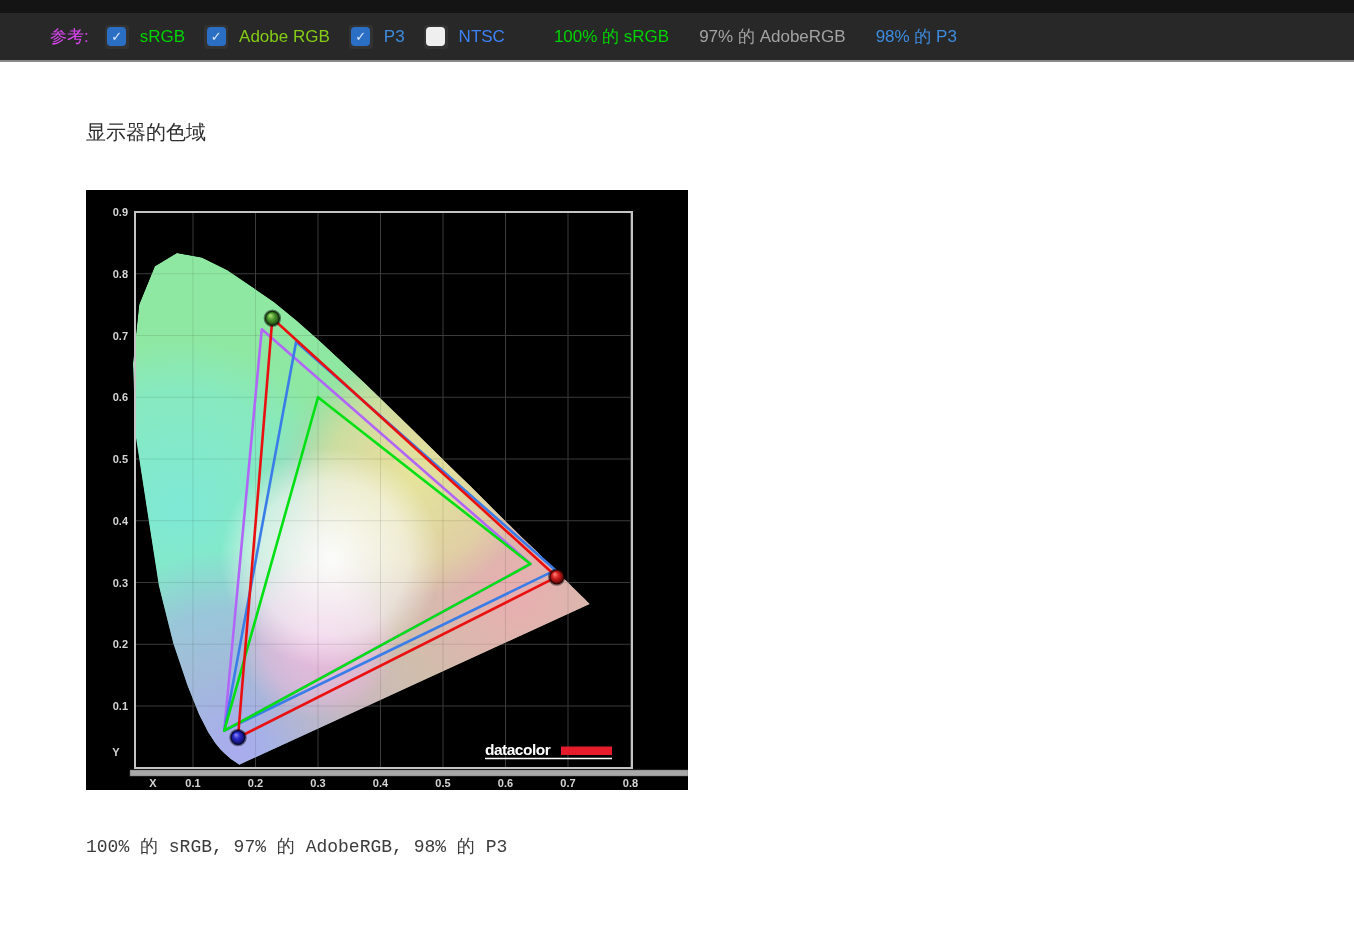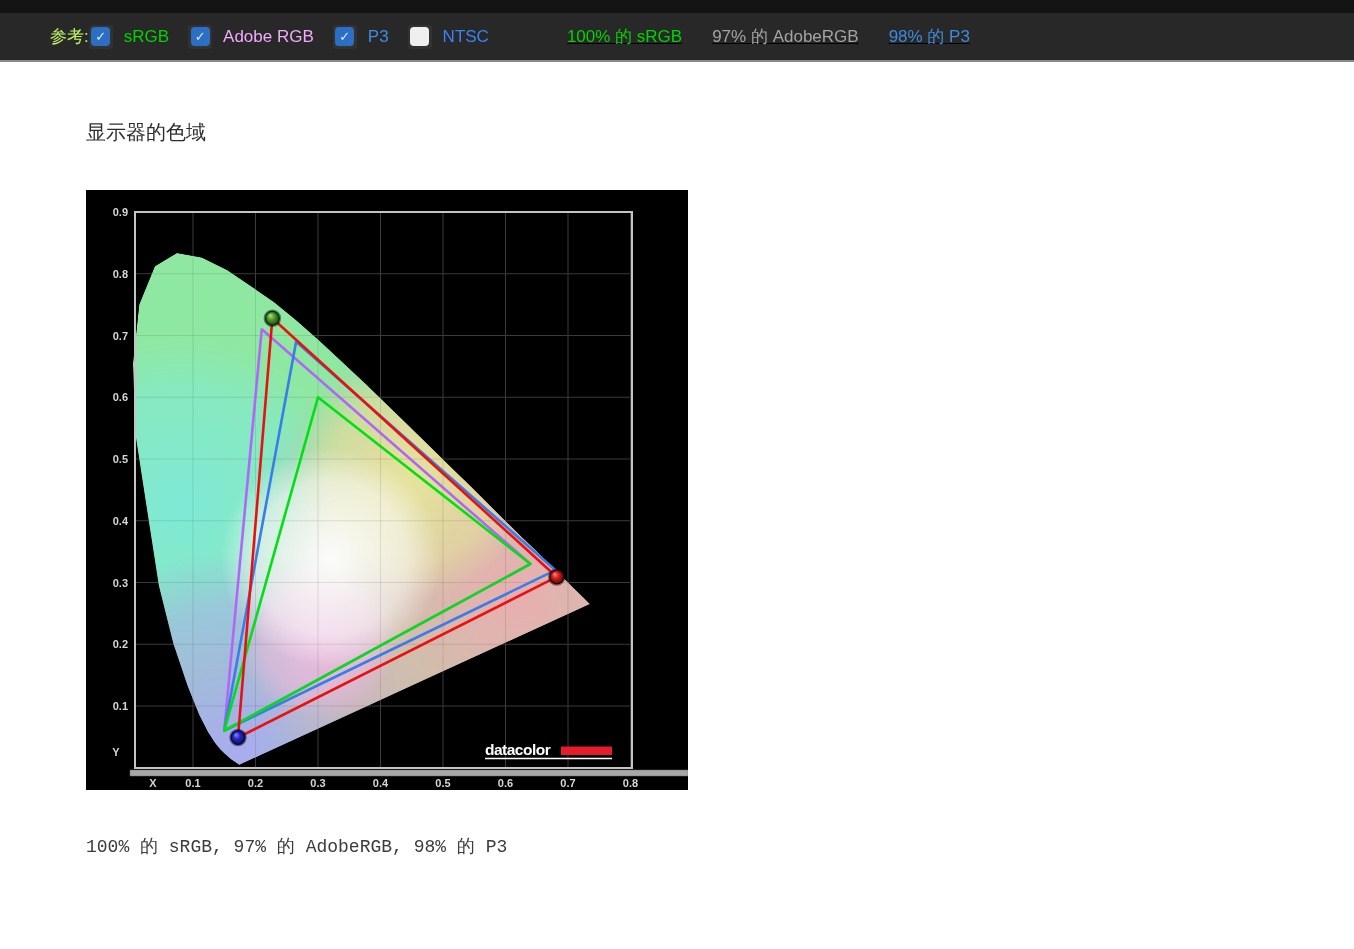--- a/index.html
+++ b/index.html
@@ -8,35 +8,35 @@
     background:#ffffff;
     font-family:"Liberation Sans","DejaVu Sans",sans-serif;
   }
   
   .topbar{position:absolute;left:0;top:0;width:1354px;}
   .topbar-strip{height:13px;background:#141414;}
   .topbar-main{
     height:47px;background:#282828;display:flex;align-items:center;
     padding-left:50px;border-bottom:2px solid #8a8a8a;
   }
-  .ref-label{color:#bef264;font-size:17px;white-space:nowrap;}
+  .ref-label{color:#d946ef;font-size:17px;margin-right:16px;white-space:nowrap;}
   .cb-group{display:flex;align-items:center;}
   .cb-item{display:flex;align-items:center;margin-right:19px;}
   .cb-panel{
     width:24px;height:24px;border-radius:3px;background:#323232;
     display:flex;align-items:center;justify-content:center;margin-right:11px;
   }
   .cb{
     width:19px;height:19px;border-radius:4px;display:flex;align-items:center;
     justify-content:center;font-size:13px;line-height:1;
   }
   .cb.checked{background:#2b6fc4;color:#dbe9ff;}
   .cb.unchecked{background:#efefef;color:transparent;}
   .cb-label{font-size:17px;white-space:nowrap;text-align:center;}
-  .stats{display:flex;gap:30px;margin-left:59px;text-decoration:underline;}
+  .stats{display:flex;gap:30px;margin-left:30px;}
   .stat{font-size:17px;white-space:nowrap;}
   
   .page-title{
     position:absolute;left:86px;top:119px;font-size:20px;color:#2e2e2e;
   }
   .chart-wrap{
     position:absolute;left:86px;top:190px;width:602px;height:600px;background:#000;
   }
   .result-line{
     position:absolute;left:86px;top:834px;font-size:18px;color:#3c3c3c;font-family:Liberation Mono, monospace;
@@ -53,21 +53,21 @@
         <div class="cb-item">
           <span class="cb-panel">
             <span class="cb checked">✓</span>
           </span>
           <span class="cb-label" style="color: rgb(0, 212, 0);">sRGB</span>
         </div>
         <div class="cb-item">
           <span class="cb-panel">
             <span class="cb checked">✓</span>
           </span>
-          <span class="cb-label" style="color: #f0abfc;">Adobe RGB</span>
+          <span class="cb-label" style="color: #84cc16;">Adobe RGB</span>
         </div>
         <div class="cb-item">
           <span class="cb-panel">
             <span class="cb checked">✓</span>
           </span>
           <span class="cb-label" style="color: rgb(61, 140, 224);">P3</span>
         </div>
         <div class="cb-item">
           <span class="cb-panel">
             <span class="cb unchecked"></span>

